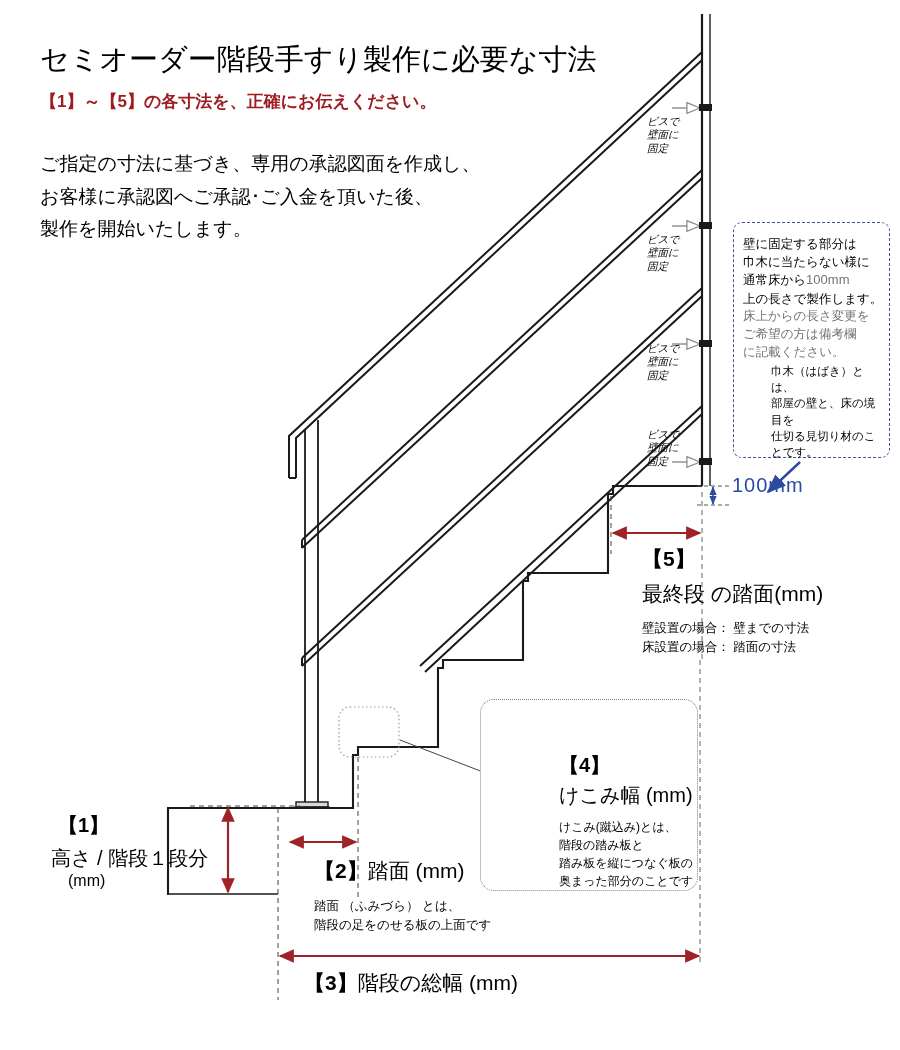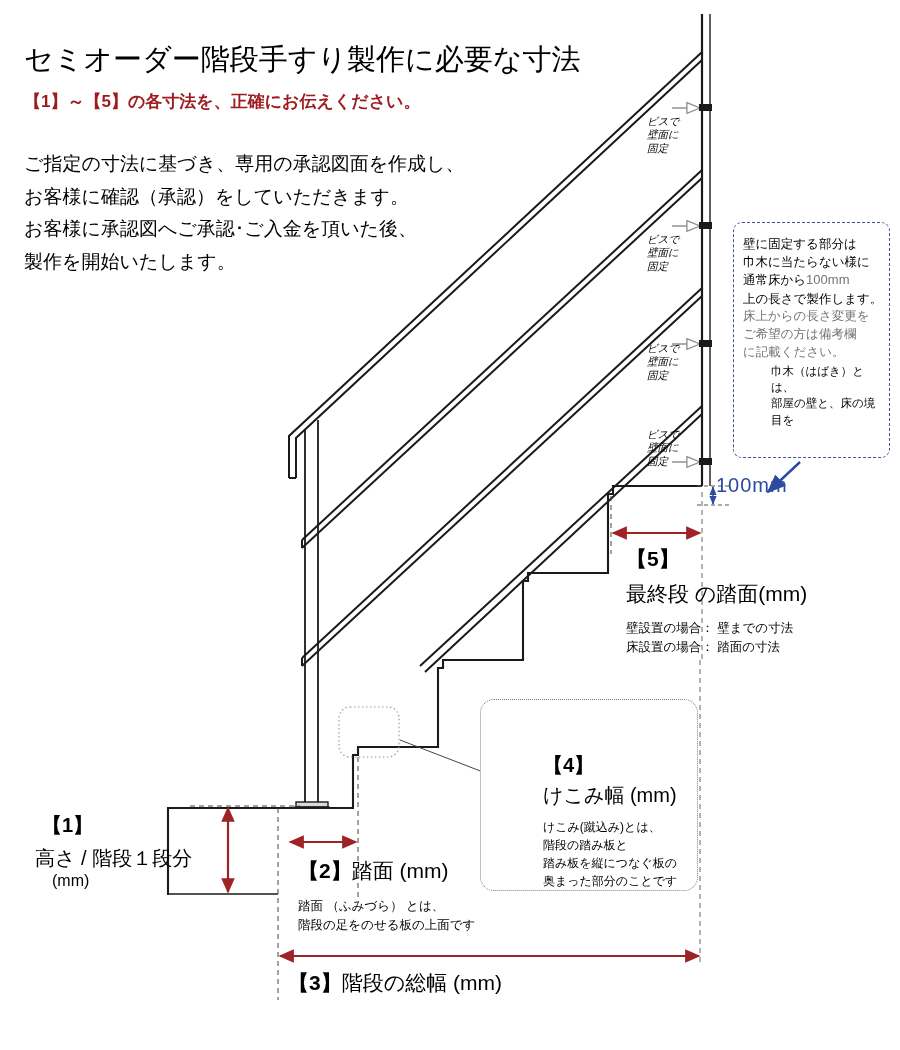--- a/index.html
+++ b/index.html
@@ -1,19 +1,19 @@
 <!DOCTYPE html>
 <html><head>
 <meta charset="utf-8">
 <style>
   html,body{margin:0;padding:0;background:#ffffff;}
   body{width:900px;height:1050px;position:relative;overflow:hidden;
        font-family:"Liberation Sans","DejaVu Sans",sans-serif;color:#000;}
   .abs{position:absolute;}
-  .nowrap{white-space:nowrap;}
+  .nowrap{white-space:nowrap;margin-left:16px;}
 
   
   #title{left:24px;top:44px;font-size:29px;letter-spacing:0px;line-height:1.1;}
   #subtitle{left:24px;top:93px;font-size:17px;color:#9e1b20;font-weight:bold;line-height:1.1;}
   #body-lines{left:24px;top:148px;font-size:19px;line-height:1.72;}
 
   
   #drawing{left:0;top:0;width:900px;height:1050px;}
 
   
@@ -185,21 +185,20 @@
   <g>
     <line x1="700" y1="660" x2="700" y2="962" stroke="#666" stroke-width="1" stroke-dasharray="5 4"></line>
     <line x1="280" y1="956" x2="699" y2="956" stroke="#9e2226" stroke-width="2.2" marker-start="url(#ar-red-s)" marker-end="url(#ar-red-e)"></line>
   </g>
 </svg>
 
 <div class="abs nowrap" id="title">セミオーダー階段手すり製作に必要な寸法</div>
 <div class="abs nowrap" id="subtitle">【1】～【5】の各寸法を、正確にお伝えください。</div>
 <div class="abs" id="body-lines">
   <div class="nowrap">ご指定の寸法に基づき、専用の承認図面を作成し、</div>
-  <div class="nowrap">お客様に確認（承認）をしていただきます。</div>
   <div class="nowrap">お客様に承認図へご承認･ご入金を頂いた後、</div>
   <div class="nowrap">製作を開始いたします。</div>
 </div>
 
 <div class="abs screw" style="left:647px;top:115px;">
   <div>ビスで</div>
   <div>壁面に</div>
   <div>固定</div>
 </div>
 <div class="abs screw" style="left:647px;top:233px;">
@@ -223,20 +222,21 @@
   <div class="ln">巾木に当たらない様に</div>
   <div class="ln">
     <span>通常床から</span><span class="blue">100</span><span class="blue">mm</span>
   </div>
   <div class="ln">上の長さで製作します。</div>
   <div class="ln red">床上からの長さ変更を</div>
   <div class="ln red">ご希望の方は備考欄</div>
   <div class="ln red">に記載ください。</div>
   <div class="small">巾木（はばき）とは、</div>
   <div class="small">部屋の壁と、床の境目を</div>
+  <div class="small">仕切る見切り材のことです。</div>
 </div>
 
 <div class="abs nowrap" id="mm100">100mm</div>
 
 <div class="abs nowrap" id="lbl5-num">【5】</div>
 <div class="abs nowrap" id="lbl5-main">最終段 の踏面(mm)</div>
 <div class="abs nowrap" id="lbl5-s1">壁設置の場合： 壁までの寸法</div>
 <div class="abs nowrap" id="lbl5-s2">床設置の場合： 踏面の寸法</div>
 
 <div class="abs" id="box4"></div>

